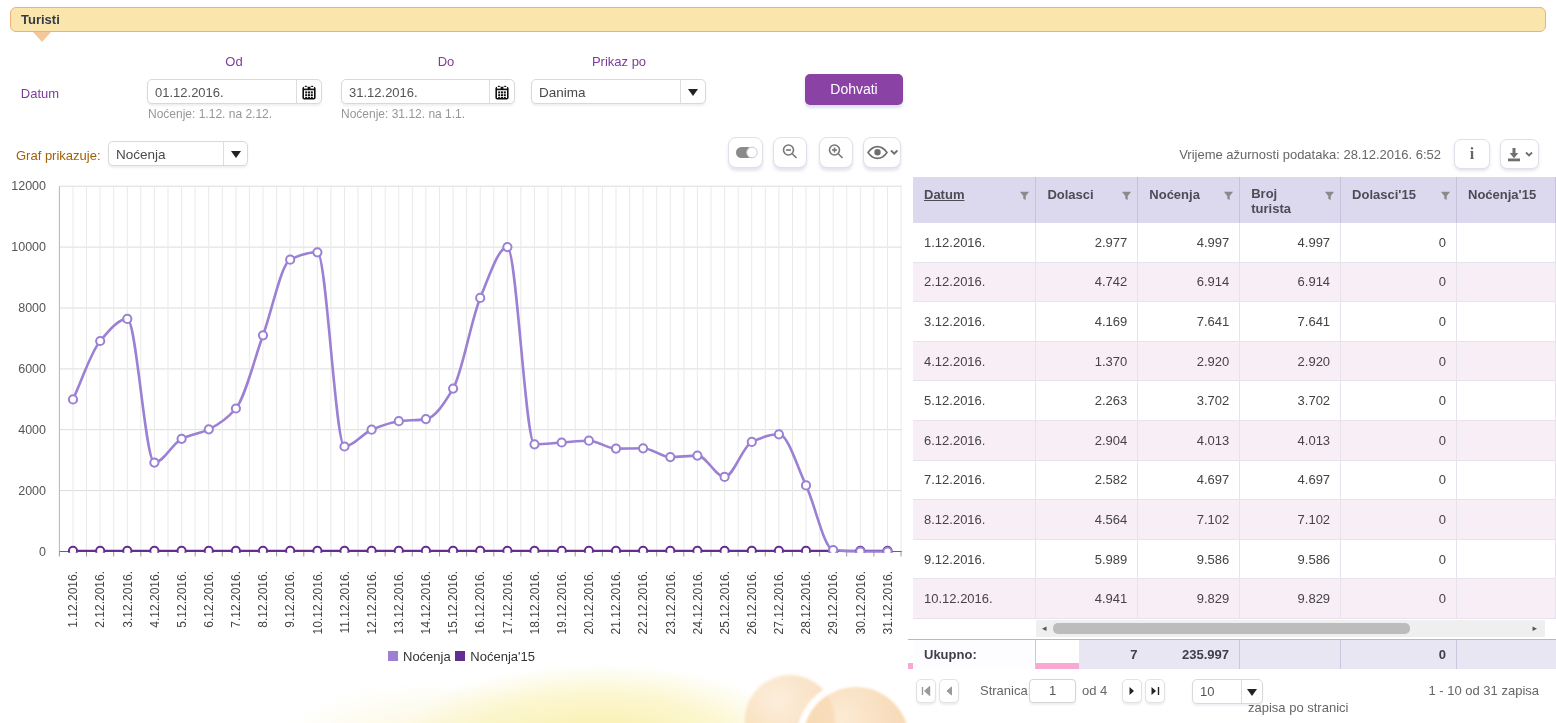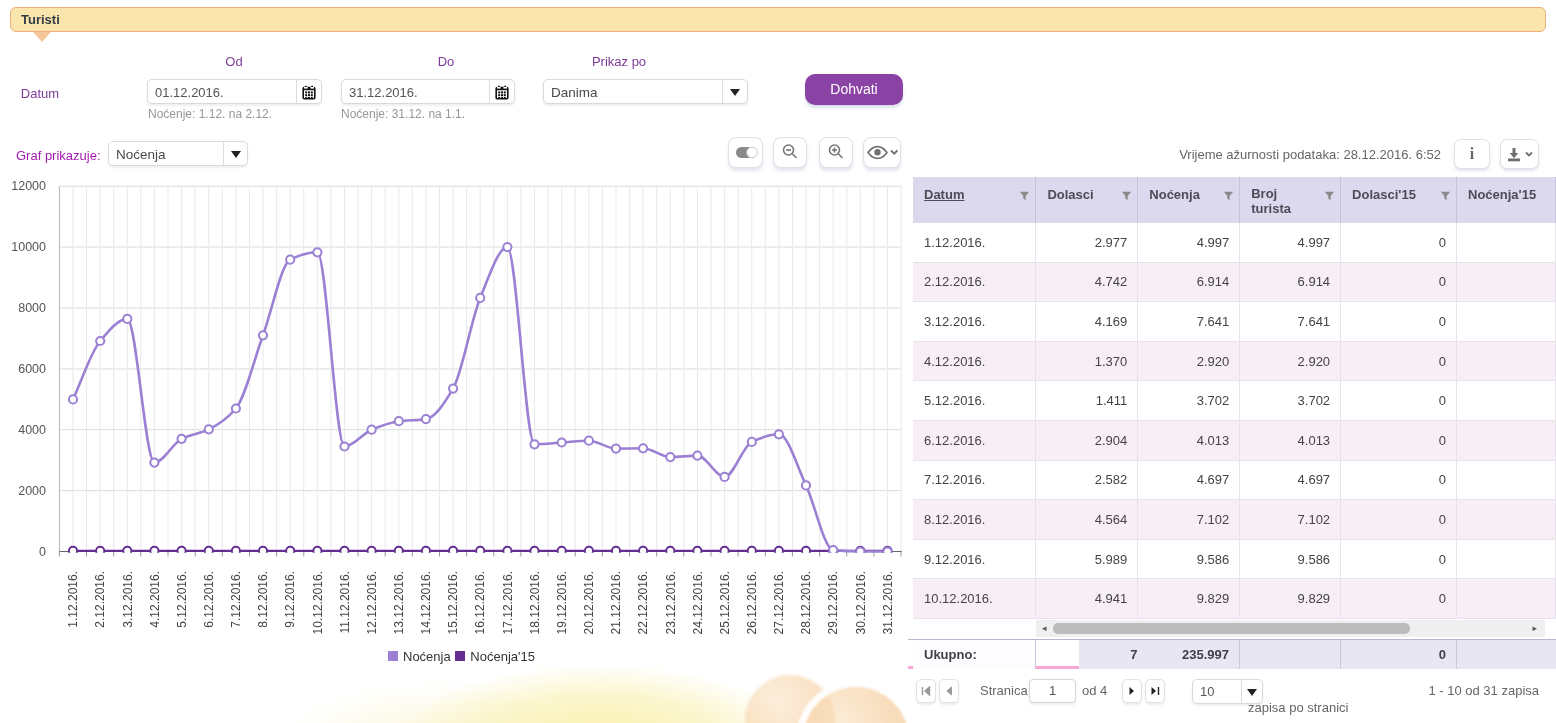--- a/index.html
+++ b/index.html
@@ -16,44 +16,44 @@
 
 .ctrl { background:#fff; border:1px solid #d9d9d9; border-radius:5px; height:25px;
   font-size:13px; color:#555; box-shadow:0 2px 2px rgba(205,210,225,.35); }
 .ctrl .txt { position:absolute; left:7px; top:5px; white-space:nowrap; }
 .ctrl .sep { position:absolute; top:0; bottom:0; width:1px; background:#ddd; }
 .ctrl .ico { position:absolute; top:5px; }
 .arr { position:absolute; width:0; height:0; border-left:5px solid transparent;
   border-right:5px solid transparent; border-top:7px solid #222; }
 .help { font-size:12px; color:#979797; }
 .btn-doh { left:805px; top:74px; width:98px; height:31px; background:#8a42a4;
-  border-radius:10px; color:#fff; font-size:14px; text-align:center; line-height:31px;
+  border-radius:5px; color:#fff; font-size:14px; text-align:center; line-height:31px;
   box-shadow:0 3px 3px rgba(190,200,220,.55); }
 
 .cbtn { background:#fff; border:1px solid #dfe0e8; border-radius:8px; height:31px;
   box-shadow:0 3px 3px rgba(200,206,222,.5); }
-.gray13 { font-size:13px; color:#a21caf; }
+.gray13 { font-size:13px; color:#a16207; }
 
 .ibtn { background:#fff; border:1px solid #dfe0e8; border-radius:7px;
   box-shadow:0 2px 3px rgba(200,206,222,.5); }
 
 .tblwrap { left:908px; top:40px; width:648px; height:683px; background:#fff; }
 table.grid { border-collapse:collapse; position:absolute; left:5px; top:178px;
   table-layout:fixed; font-size:13px; color:#444; }
 table.grid th { background:#dcd8ed; color:#4c4c57; font-size:13px; text-align:left;
   vertical-align:top; padding:10px 0 0 11px; position:relative; height:45.5px;
   border-right:1px solid #c7c2da; font-weight:bold; }
 table.grid td { height:39.6px; padding:0 10px; text-align:right;
   border-bottom:1px solid #e6e3ec; border-right:1px solid #e6e3ec; }
 table.grid td.l { text-align:left; padding-left:11px; }
 table.grid tr.alt td { background:#f8eff6; }
 .fun { position:absolute; right:5px; top:13px; }
 
 .totrow { left:908px; top:639px; width:648px; height:30px; border-top:1px solid #bbb6cf;
-  border-bottom:3px solid #f9a8d4; font-size:13px; }
+  border-bottom:6px solid #f9a8d4; font-size:13px; }
 .totrow .c { position:absolute; top:0; height:29px; line-height:29px; background:#e9e6f3;
   border-right:1px solid #cbc6dc; text-align:right; padding-right:10px; font-weight:bold; color:#3f3f4a; }
 
 .scroll { left:1036px; top:620px; width:509px; height:17px; background:#efefef; }
 .thumb { left:1053px; top:623px; width:357px; height:11px; background:#bcbcbc; border-radius:5px; }
 .sarr { position:absolute; font-size:9px; color:#555; top:3px; }
 
 .pgbtn { position:absolute; width:20px; height:24px; line-height:22px; background:#fff; border:1px solid #e2e2e2;
   border-radius:5px; box-shadow:0 2px 2px rgba(205,210,225,.4); text-align:center; }
 .pgtxt { position:absolute; font-size:13px; color:#666; }
@@ -119,21 +119,21 @@
           <rect x="3.2" y="9.2" width="2" height="2"></rect>
           <rect x="6" y="9.2" width="2" height="2"></rect>
           <rect x="8.8" y="9.2" width="2" height="2"></rect>
           <rect x="3.2" y="12" width="2" height="1.4"></rect>
           <rect x="6" y="12" width="2" height="1.4"></rect>
           <rect x="8.8" y="12" width="2" height="1.4"></rect>
         </g>
       </svg></span>
 </div>
 
-<div class="abs ctrl" style="left:543px;top:79px;width:205px;">
+<div class="abs ctrl" style="left:531px;top:79px;width:175px;">
   <span class="txt" style="font-size:13.5px;color:#4a4a4a;">Danima</span>
   <span class="sep" style="right:24px;"></span>
   <span class="arr" style="right:7px;top:9px;"></span>
 </div>
 <div class="abs help" style="left:148px;top:107px;">Noćenje: 1.12. na 2.12.</div>
 <div class="abs help" style="left:341px;top:107px;">Noćenje: 31.12. na 1.1.</div>
 <div class="abs btn-doh">Dohvati</div>
 
 <div class="abs gray13" style="left:16px;top:148px;">Graf prikazuje:</div>
 <div class="abs ctrl" style="left:108px;top:141px;width:140px;">
@@ -368,21 +368,21 @@
 <tr class="alt">
         <td class="l">4.12.2016.</td>
         <td>1.370</td>
         <td>2.920</td>
         <td>2.920</td>
         <td>0</td>
         <td></td>
       </tr>
 <tr>
         <td class="l">5.12.2016.</td>
-        <td>1.411</td>
+        <td>2.263</td>
         <td>3.702</td>
         <td>3.702</td>
         <td>0</td>
         <td></td>
       </tr>
 <tr class="alt">
         <td class="l">6.12.2016.</td>
         <td>2.904</td>
         <td>4.013</td>
         <td>4.013</td>

